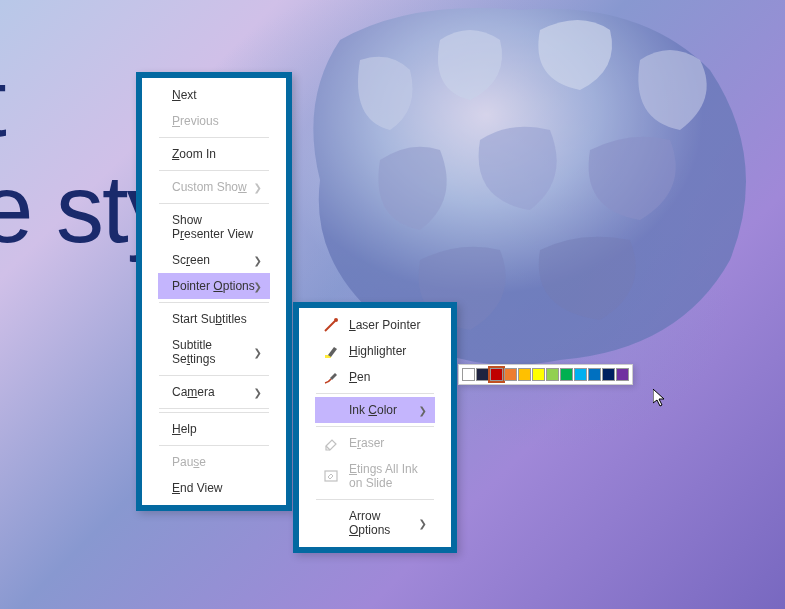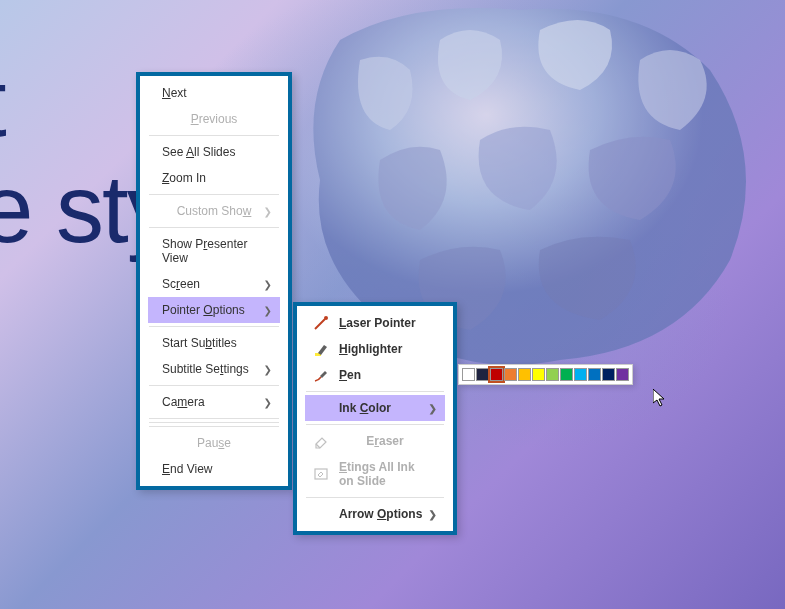--- a/index.html
+++ b/index.html
@@ -34,44 +34,44 @@
       position: absolute;
       top: -20px;
       left: 260px;
       width: 520px;
       height: 420px;
       opacity: 0.85;
     }
     .context-menu {
       position: absolute;
       background: #fff;
-      border: 4px solid #0369a1;
+      border: 6px solid #0369a1;
       box-shadow: 3px 3px 8px rgba(0,0,0,0.18);
-      padding: 4px 8px;
+      padding: 4px 16px;
     }
     .menu1 {
       left: 136px;
       top: 72px;
       width: 156px;
     }
     .menu2 {
       left: 293px;
       top: 302px;
       width: 164px;
     }
     .menu-item {
       padding: 6px 14px 6px 14px;
       color: #333;
       cursor: default;
       position: relative;
       display: flex;
       align-items: center;
     }
-    .menu2 .menu-item { padding-left: 34px; font-weight: bold; }
-    .menu-item.disabled { color: #b0b0b0; justify-content: center; }
+    .menu2 .menu-item { padding-left: 34px; }
+    .menu-item.disabled { color: #b0b0b0; }
     .menu-item.highlight { background: #c4b5fd; }
     .menu-item .underline { text-decoration: underline; }
     .menu-sep {
       height: 1px;
       background: #e0e0e0;
       margin: 3px 1px;
     }
     .submenu-arrow {
       position: absolute;
       right: 8px;
@@ -148,23 +148,20 @@
 
 <div class="context-menu menu1" id="menu1">
     <div class="menu-item">
       <span><span></span><span class="underline">N</span><span>ext</span></span>
     </div>
     <div class="menu-item disabled">
       <span><span></span><span class="underline">P</span><span>revious</span></span>
     </div>
     <div class="menu-sep"></div>
     <div class="menu-item">
-      <span><span>See </span><span class="underline">A</span><span>ll Slides</span></span>
-    </div>
-    <div class="menu-item">
       <span><span></span><span class="underline">Z</span><span>oom In</span></span>
     </div>
     <div class="menu-sep"></div>
     <div class="menu-item disabled">
       <span><span>Custom Sho</span><span class="underline">w</span><span></span></span>
       <span class="submenu-arrow">❯</span>
     </div>
     <div class="menu-sep"></div>
     <div class="menu-item">
       <span><span>Show P</span><span class="underline">r</span><span>esenter View</span></span>
@@ -185,20 +182,23 @@
       <span><span>Subtitle Se</span><span class="underline">t</span><span>tings</span></span>
       <span class="submenu-arrow">❯</span>
     </div>
     <div class="menu-sep"></div>
     <div class="menu-item">
       <span><span>Ca</span><span class="underline">m</span><span>era</span></span>
       <span class="submenu-arrow">❯</span>
     </div>
     <div class="menu-sep"></div>
     <div class="menu-sep"></div>
+    <div class="menu-item">
+      <span><span></span><span class="underline">H</span><span>elp</span></span>
+    </div>
     <div class="menu-sep"></div>
     <div class="menu-item disabled">
       <span><span>Pau</span><span class="underline">s</span><span>e</span></span>
     </div>
     <div class="menu-item">
       <span><span></span><span class="underline">E</span><span>nd View</span></span>
     </div>
   </div>
 <div class="context-menu menu2" id="menu2">
     <div class="menu-item">

